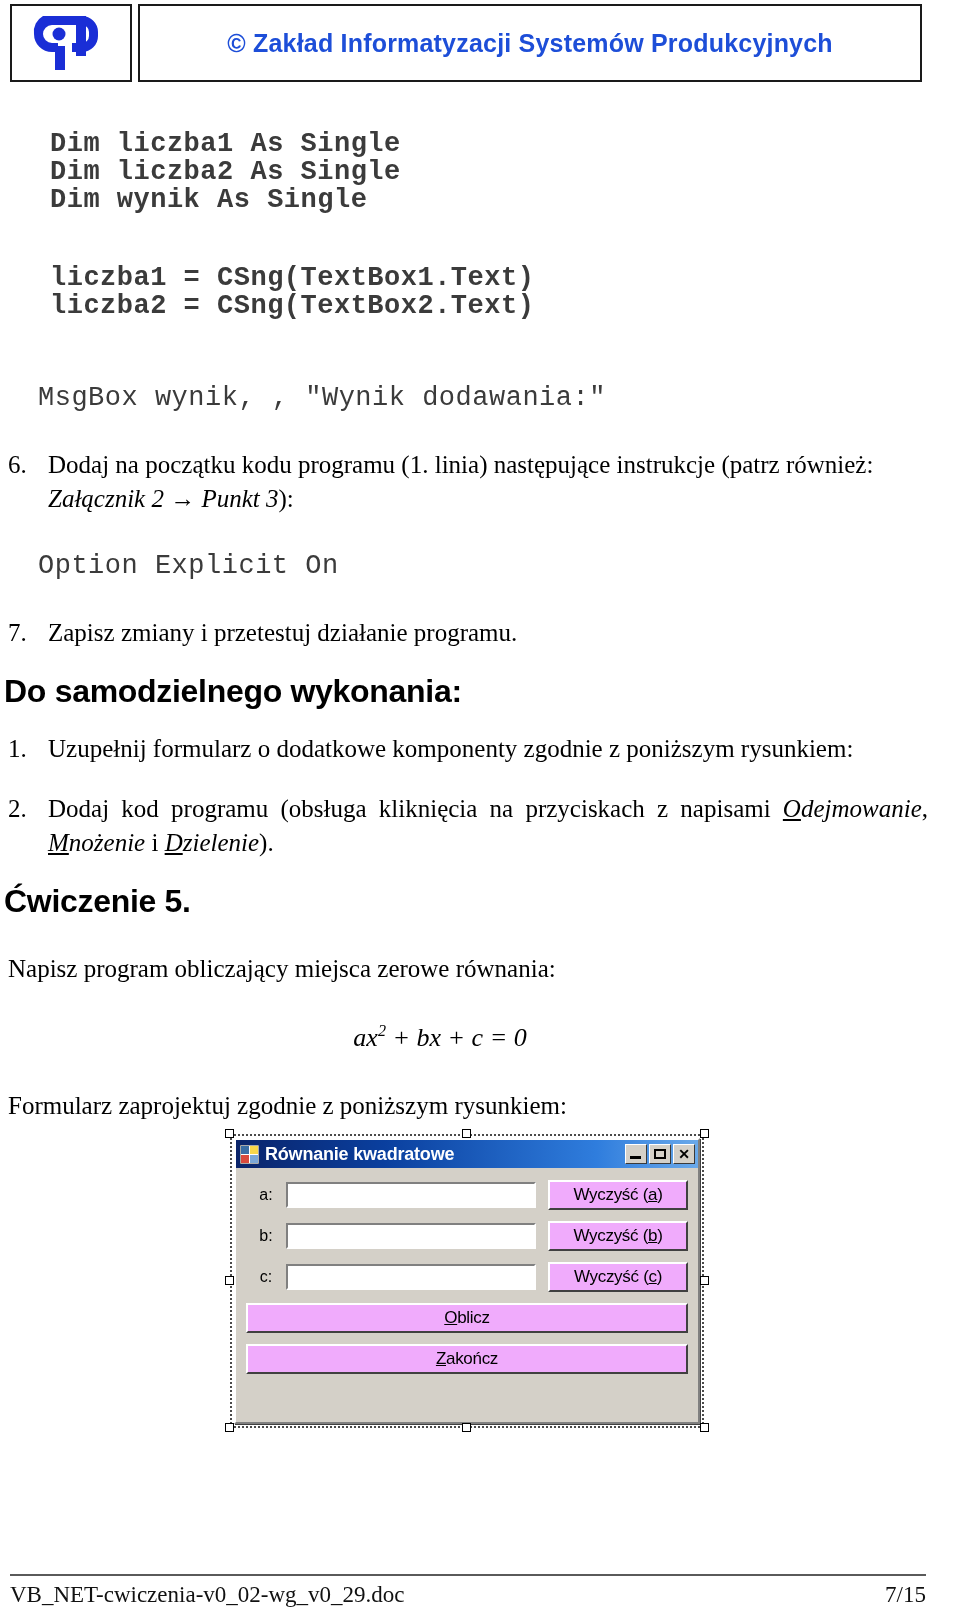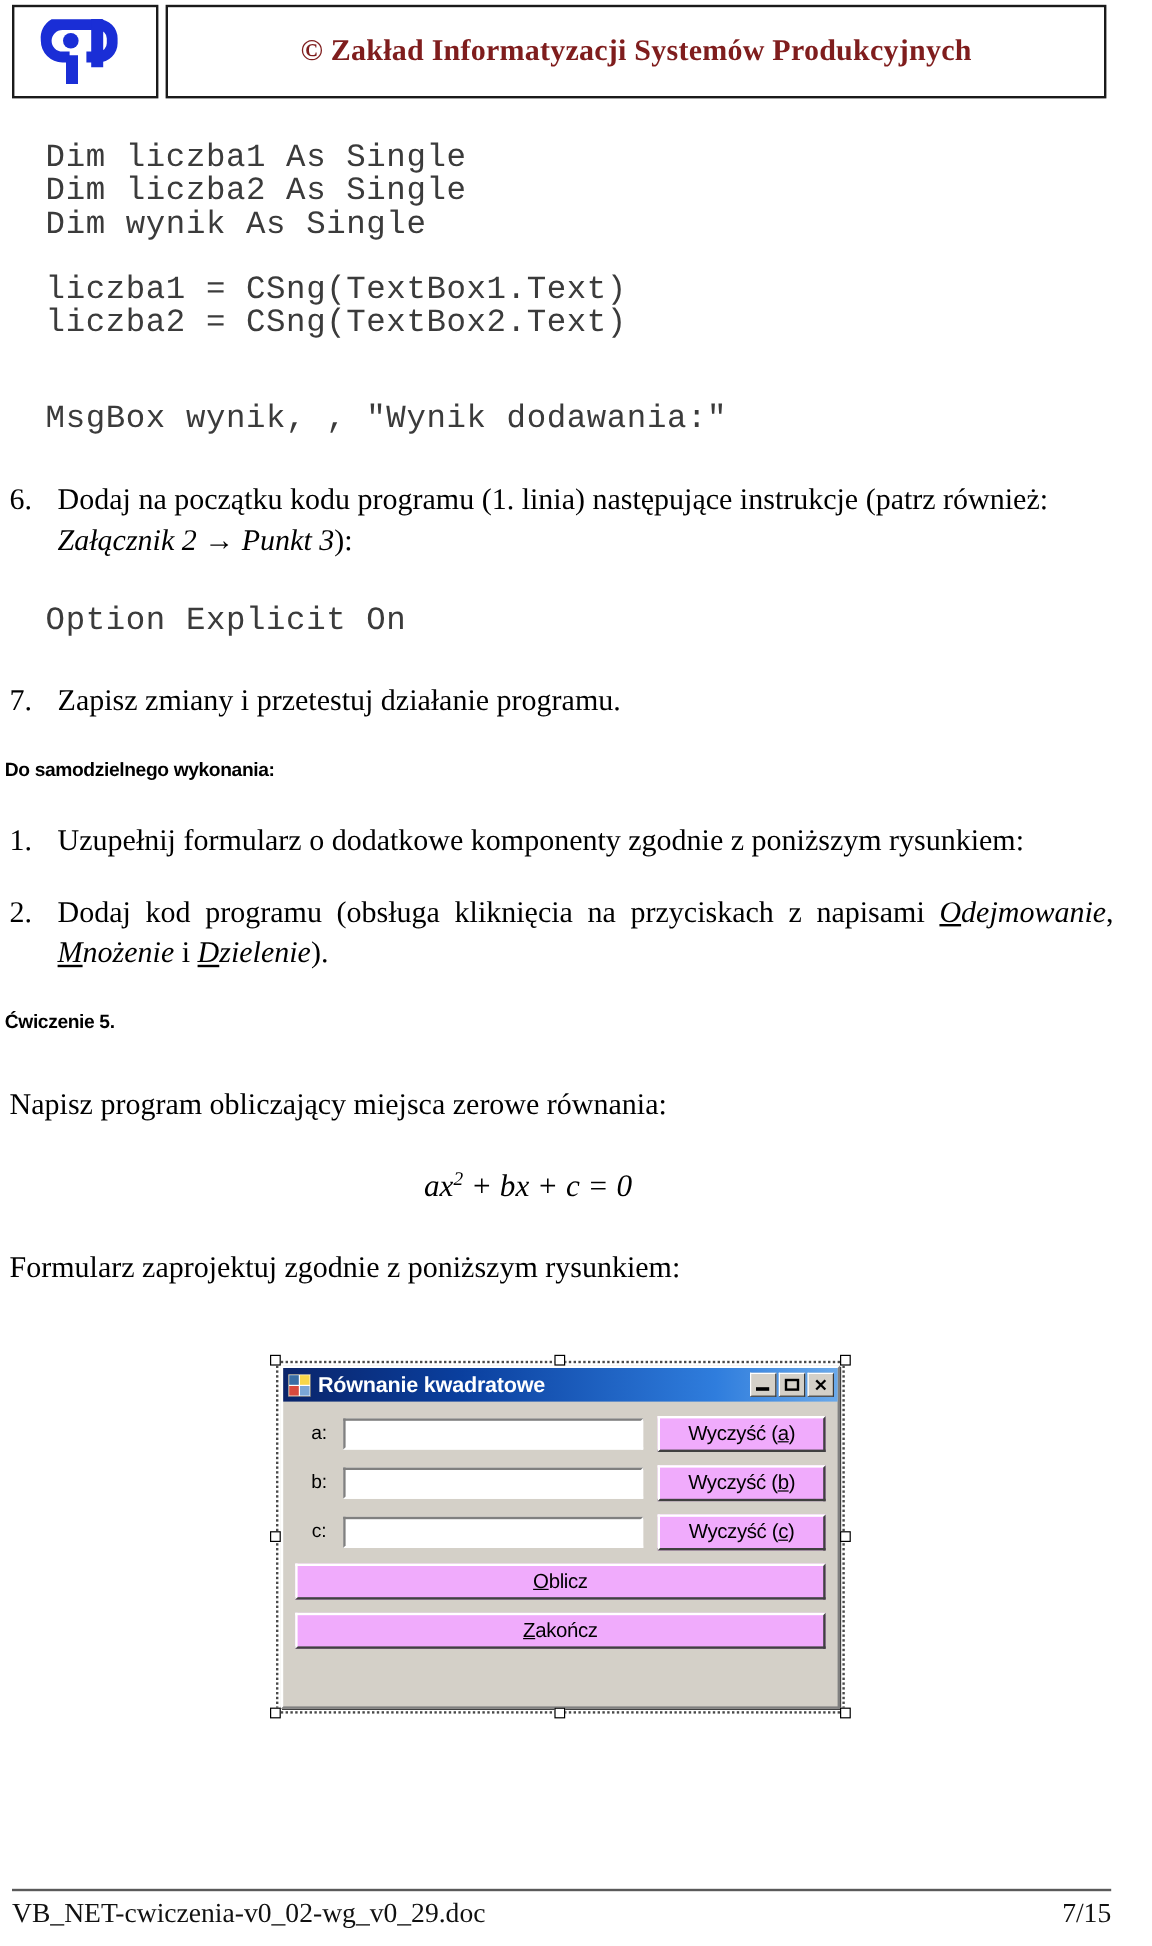--- a/index.html
+++ b/index.html
@@ -40,46 +40,46 @@
     flex: 1;
     margin-left: 6px;
     border: 2px solid #1a1a1a;
     box-sizing: border-box;
     display: flex;
     align-items: center;
     justify-content: center;
     background: #fff;
   }
   .header-title {
-    font-family: Liberation Serif, serif;
+    font-family: Liberation Sans, sans-serif;
     font-size: 25px;
     font-weight: bold;
     letter-spacing: 0.2px;
-    color: #7f1d1d;
+    color: #1d4ed8;
     white-space: nowrap;
   }
 
   
   .content {
     position: absolute;
     top: 118px;
     left: 0;
     width: 960px;
   }
 
   .code-line {
     font-family: "Liberation Mono", "DejaVu Sans Mono", monospace;
     font-size: 27px;
     line-height: 28px;
     color: #3b3b3b;
     letter-spacing: 0.5px;
     white-space: pre;
     padding-left: 38px;
   }
-  .code-block { margin: 0; }
+  .code-block { margin: 12px; font-weight: bold; }
   .gap-sm { height: 26px; }
   .gap-md { height: 36px; }
 
   .num-item {
     display: flex;
     align-items: flex-start;
     font-size: 25px;
     line-height: 34px;
     padding-right: 32px;
   }
@@ -97,21 +97,21 @@
 
   .para {
     font-size: 25px;
     line-height: 34px;
     padding-left: 8px;
   }
 
   .heading-sans {
     font-family: "Liberation Sans", sans-serif;
     font-weight: bold;
-    font-size: 16px;
+    font-size: 32px;
     line-height: 30px;
     padding-left: 4px;
     letter-spacing: -0.3px;
   }
 
   i.ital { font-style: italic; }
   .mnem { text-decoration: underline; }
 
   .equation {
     text-align: center;

